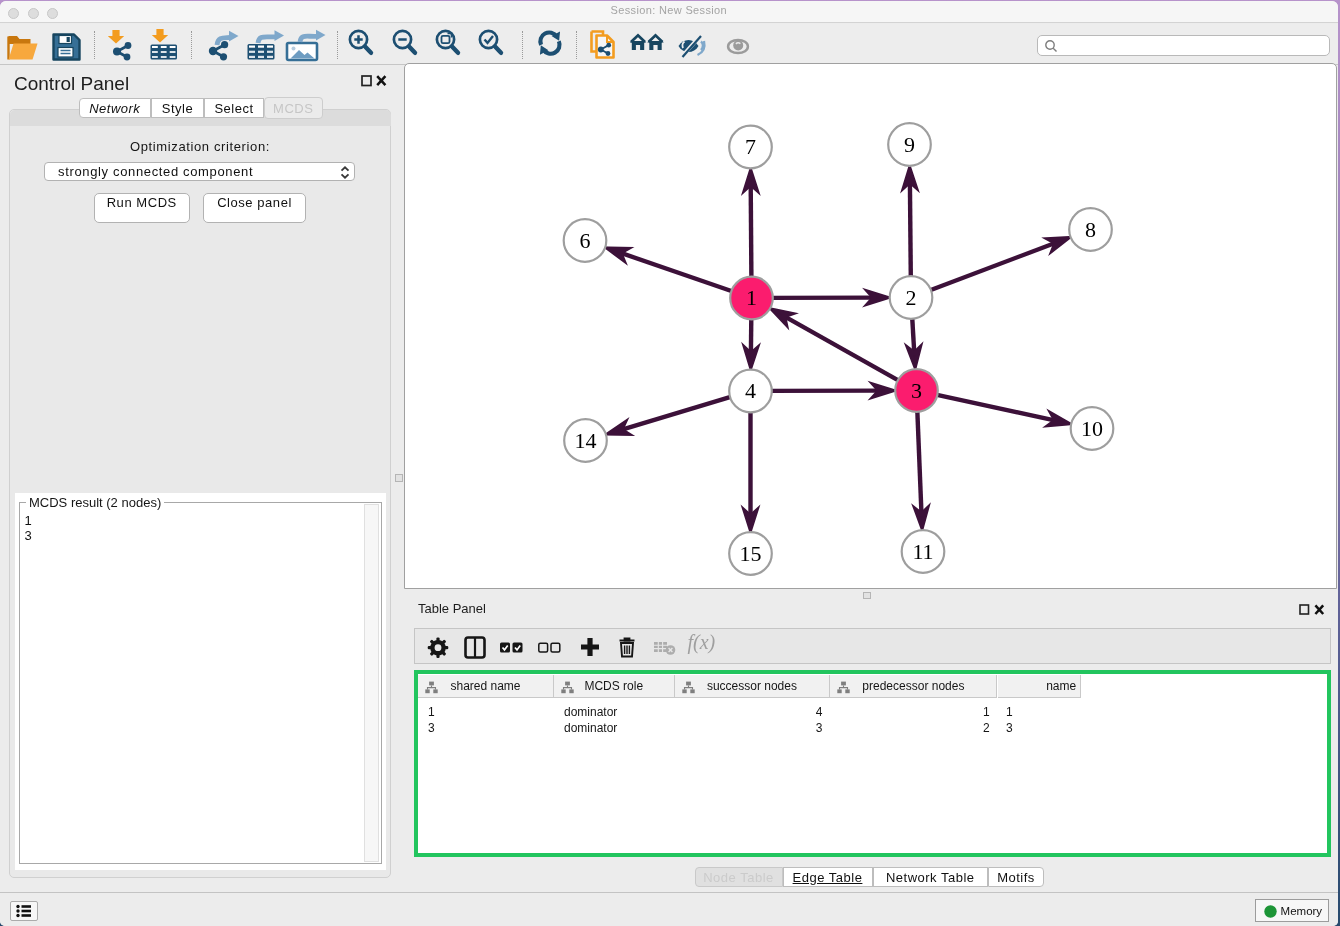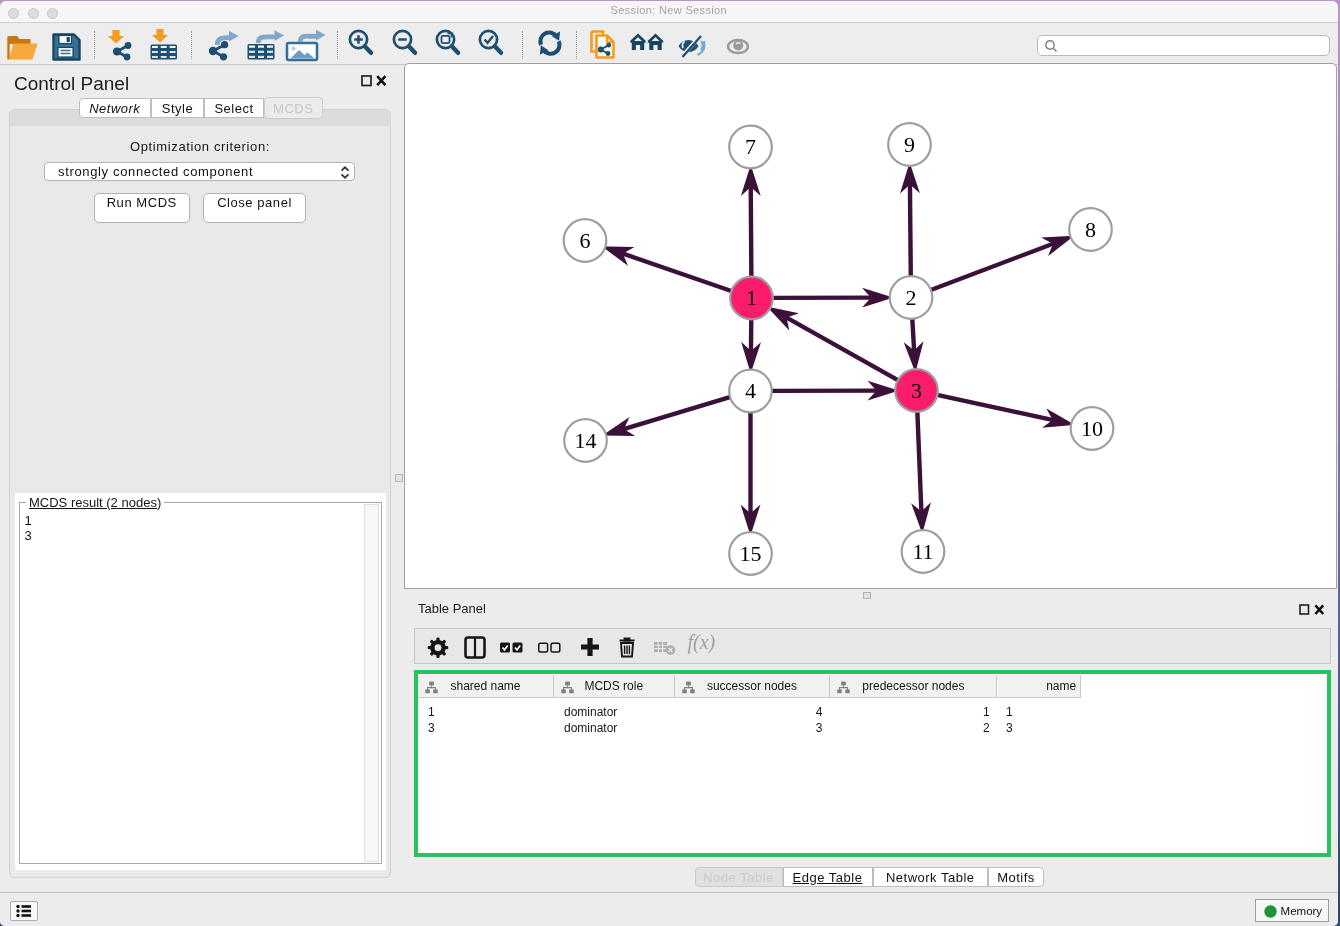--- a/index.html
+++ b/index.html
@@ -29,21 +29,21 @@
 .cpband { position:absolute; left:9.5px; top:108.5px; width:381px; height:16px; background:#dcdcdc; border-radius:5px 5px 0 0;}
 .tab { position:absolute; top:0; height:20px; background:#fff; border:1px solid #bdbdbd;
   font-size:13px; color:#111; text-align:center; line-height:19px; letter-spacing:0.5px; }
 .opt-label { position:absolute; left:9px; top:138px; width:382px; text-align:center; font-size:13px; color:#161616; letter-spacing:0.62px;}
 .dropdown { position:absolute; left:44px; top:160.5px; width:311px; height:19px; background:#fff;
   border:1px solid #b2b2b2; border-radius:4px; font-size:13px; color:#111; line-height:17px; padding-left:13px; letter-spacing:0.65px; }
 .btn { position:absolute; top:192px; height:30px; background:#fff; border:1px solid #b2b2b2;
   border-radius:5px; font-size:13px; color:#111; text-align:center; line-height:17px; letter-spacing:0.55px; }
 .mcds-box { position:absolute; left:14.5px; top:491.5px; width:371.5px; height:377.5px; background:#fff; }
 .mcds-border { position:absolute; left:4.5px; top:9px; width:362.5px; height:362px; border:1px solid #a8a8a8; }
-.mcds-title { position:absolute; left:6px; top:-8px; background:#fff; padding:0 3px; font-size:13px; color:#161616;text-decoration:underline; }
+.mcds-title { position:absolute; left:6px; top:-8px; background:#fff; padding:0 3px; font-size:13px; color:#161616; }
 .mcds-scroll { position:absolute; right:1.5px; top:1.5px; width:15px; height:358px; background:#f7f7f7; border:1px solid #e0e0e0; }
 
 
 .vhandle { position:absolute; left:395px; top:472.5px; width:7.5px; height:8.5px; background:#e2e2e2; border:1px solid #b5b5b5; }
 .hhandle { position:absolute; left:862.5px; top:590.5px; width:8.5px; height:7px; background:#e2e2e2; border:1px solid #b5b5b5; }
 
 
 .netwin { position:absolute; left:404px; top:62px; width:932.5px; height:526px;
   background:#fff; border:1px solid #a0a0a0; border-radius:5px 5px 0 0; }
 .nw-titlebar { position:absolute; left:0; top:0; width:100%; height:26.5px;

